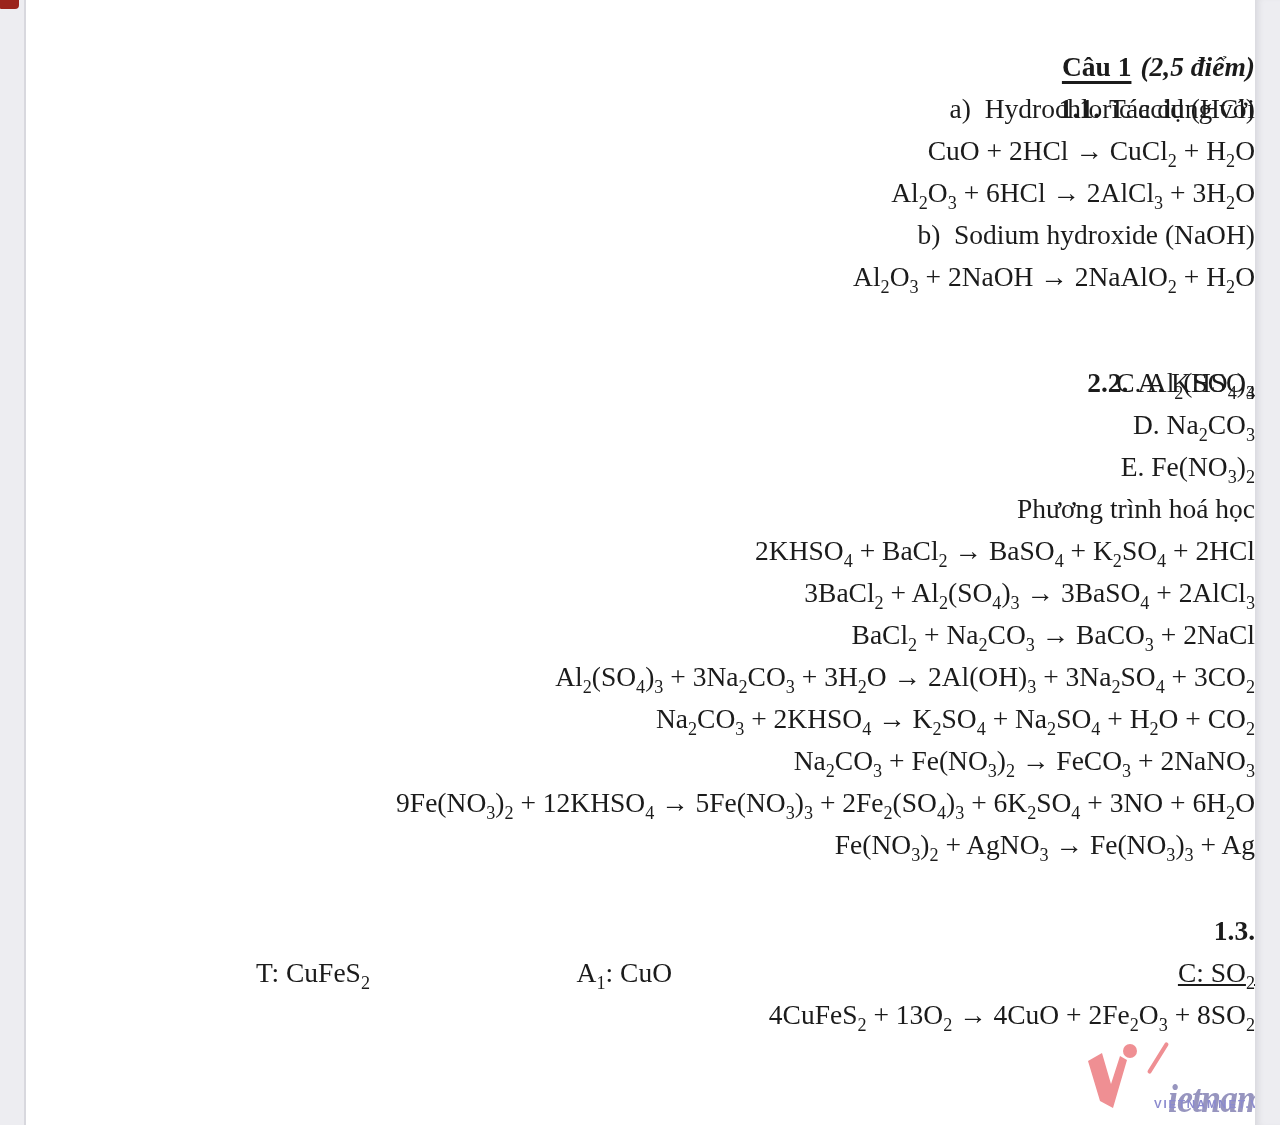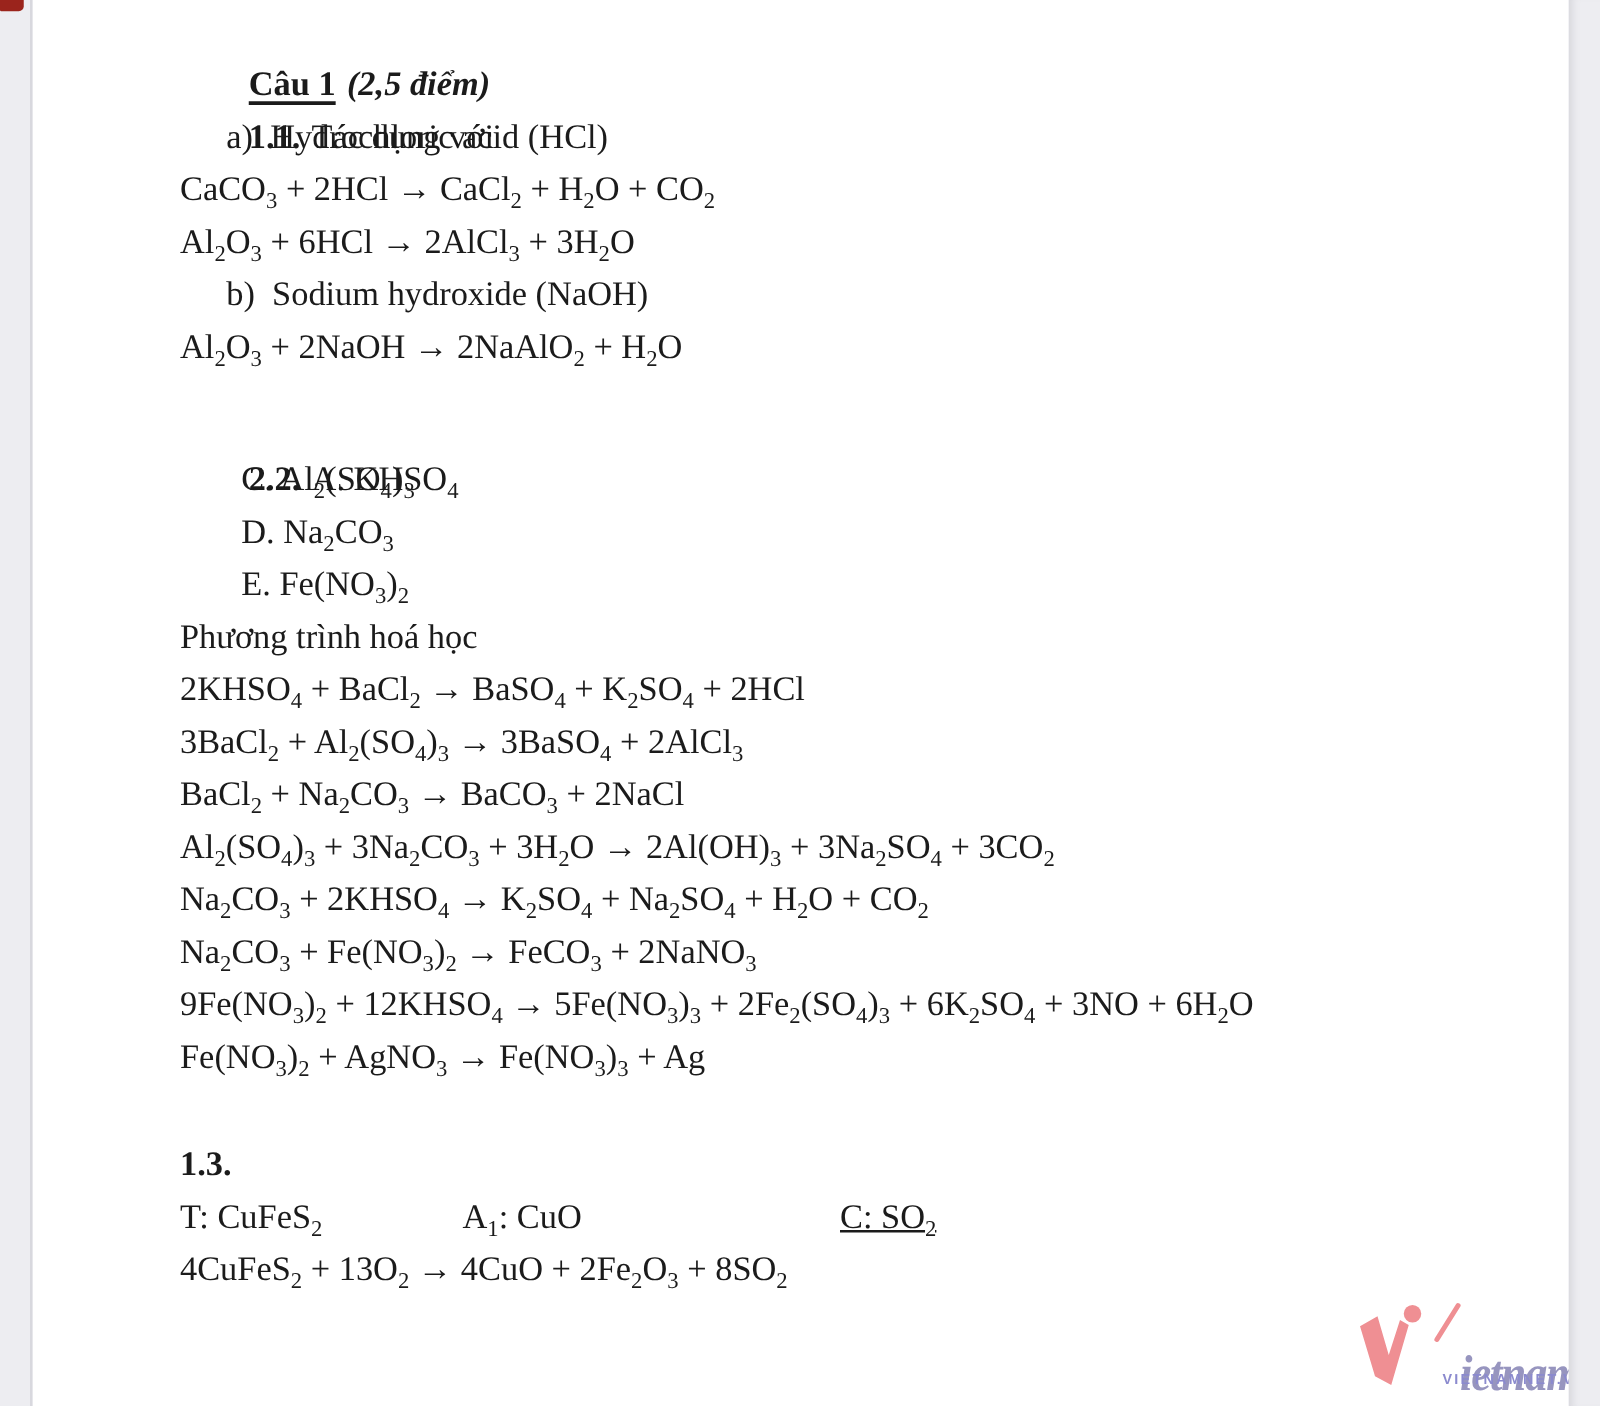--- a/index.html
+++ b/index.html
@@ -12,21 +12,21 @@
   .stage{position:absolute;inset:0;}
   
   .gutter{position:absolute;top:0;bottom:0;background:#ededf1;z-index:3;}
   .gutter-left{left:0;width:24px;border-right:2px solid #d8d8de;}
   .gutter-right{right:0;width:24px;border-left:1px solid #dcdce1;
     box-shadow:inset 6px 0 6px -4px rgba(120,120,135,.18);}
   
   .corner-mark{position:absolute;left:0;top:0;width:19px;height:9px;
     background:#9b241c;border-radius:0 0 4px 1px;z-index:4;}
   
-  .page{position:absolute;left:26px;top:0;width:1229px;height:1125px;background:#ffffff;z-index:0;}
+  .page{position:absolute;left:26px;top:0;width:1229px;height:1125px;background:#ffffff;z-index:0;text-align:right;}
   .content{padding:4px 0 0 118px;}
   .line{height:42px;line-height:42px;font-size:27.5px;white-space:pre;}
   .line sub{font-size:66%;line-height:0;}
   .b{font-weight:bold;}
   .lbl{font-weight:bold;margin-right:9px;}
   .title-line{height:42px;}
   .t-heading{font-weight:bold;text-decoration:underline;text-decoration-thickness:2.5px;text-underline-offset:5px;margin-right:9px;}
   .t-points{font-weight:bold;font-style:italic;}
   .indent-a{padding-left:37px;}
   .indent-opt{padding-left:49px;}
@@ -63,21 +63,21 @@
       <div class="line title-line">
         <span class="t-heading">Câu 1</span><span class="t-points">(2,5 điểm)</span>
       </div>
 
       <div class="line">
         <span class="lbl">1.1.</span><span>Tác dụng với</span>
       </div>
 
       <div class="line indent-a">a)  Hydrochloric acid (HCl)</div>
 
-      <div class="line">CaCO<sub>3</sub> + 2HCl → CaCl<sub>2</sub> + H<sub>2</sub>O + CO<sub>2</sub></div>
+      <div class="line">CuO + 2HCl → CuCl<sub>2</sub> + H<sub>2</sub>O</div>
       <div class="line">Al<sub>2</sub>O<sub>3</sub> + 6HCl → 2AlCl<sub>3</sub> + 3H<sub>2</sub>O</div>
 
       <div class="line indent-a">b)  Sodium hydroxide (NaOH)</div>
 
       <div class="line">Al<sub>2</sub>O<sub>3</sub> + 2NaOH → 2NaAlO<sub>2</sub> + H<sub>2</sub>O</div>
 
       <div class="line mt-sec2">
         <span class="lbl">2.2.</span><span>A. KHSO<sub>4</sub></span>
       </div>
 

